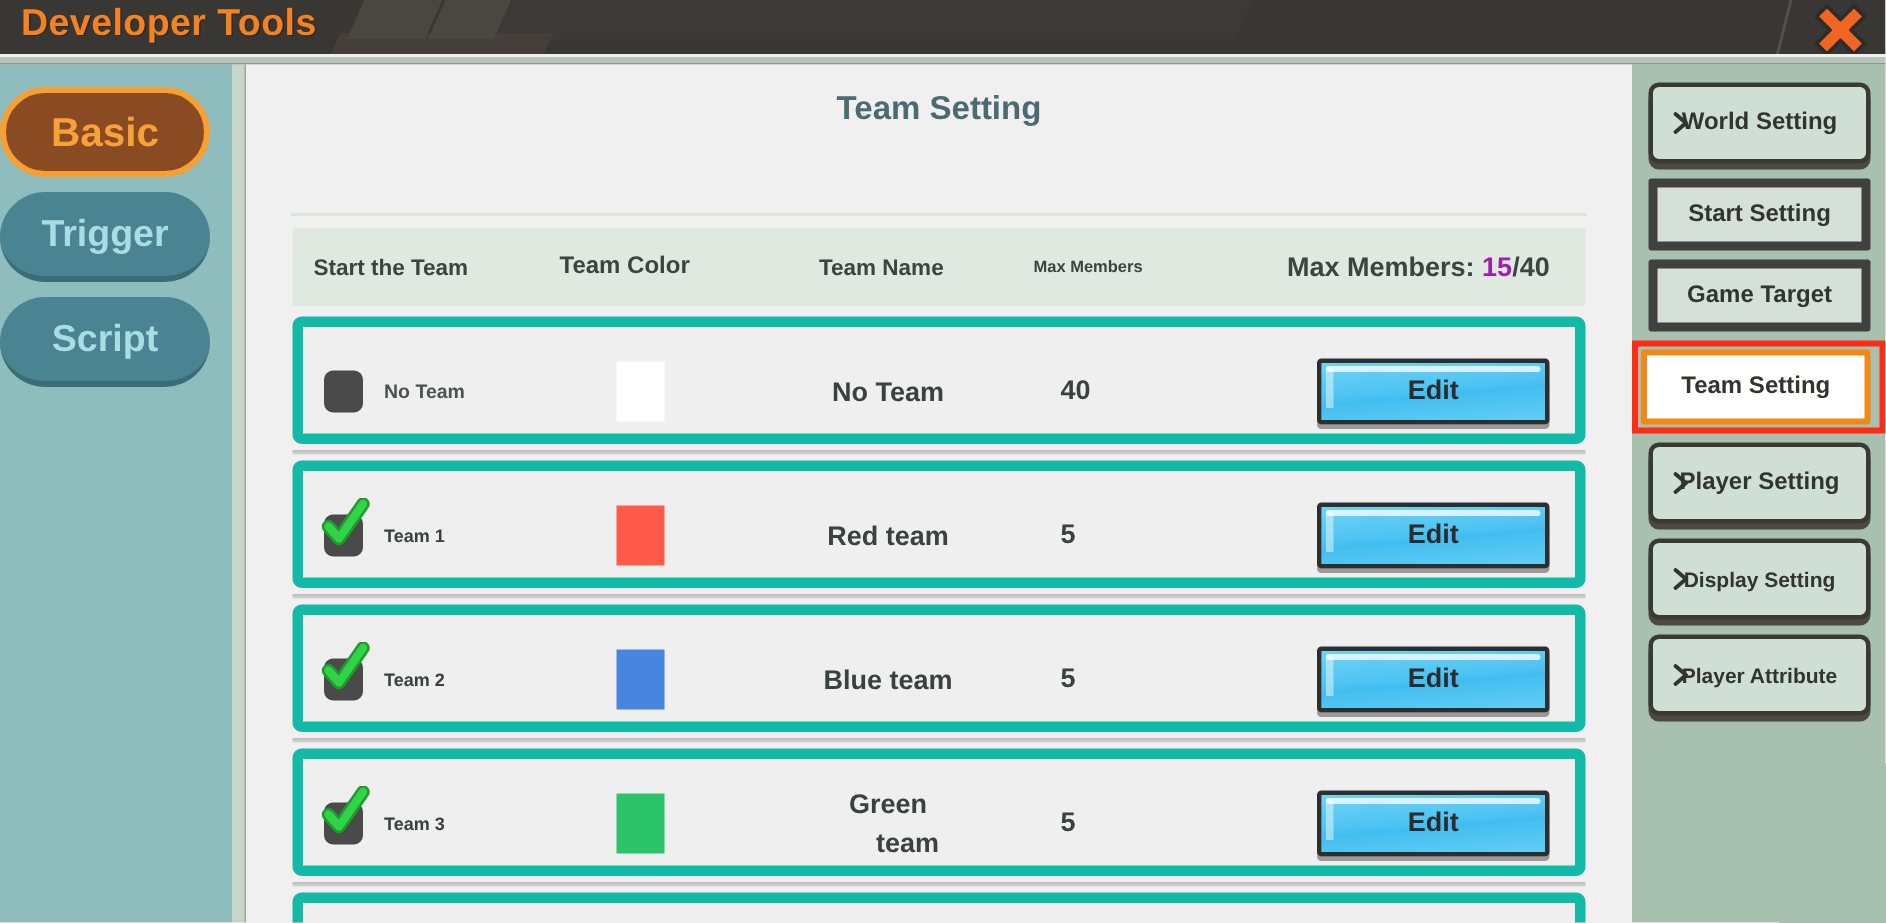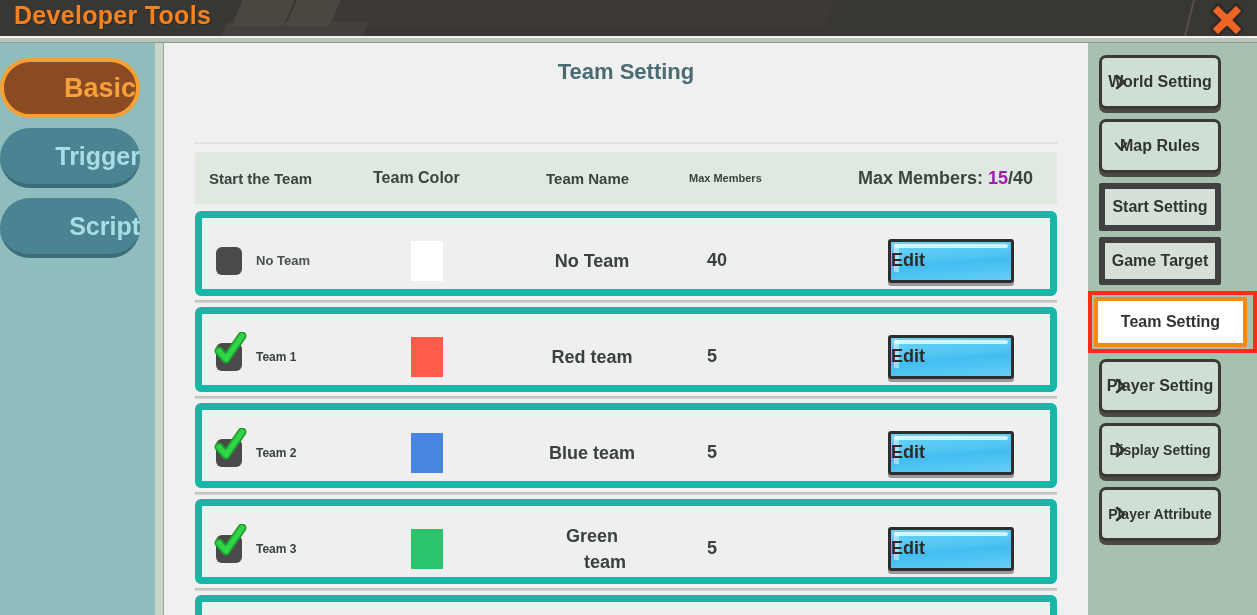--- a/index.html
+++ b/index.html
@@ -59,21 +59,21 @@
   }
   .left-sidebar-edge {
     position:absolute; left:155px; top:43px; width:9px; height:572px;
     background:#c8d6c8;
     border-right:1px solid #9aa89c;
   }
   .lnav {
     position: relative;
     width: 140px; height: 60px;
     margin: 0 0 10px 0;
-    display:flex; align-items:center; justify-content:flex-end;
+    display:flex; align-items:center; justify-content:center;
     cursor:pointer;
     border-radius:30px;
   }
   .lnav-basic {
     background:#8A4A22;
     border: 4px solid #F5A033;
     color:#F6A13A;
     font-size:27px; font-weight:bold;
     margin-top: 15px;
   }
@@ -160,27 +160,27 @@
   }
   .name-txt { font-size:18px; font-weight:bold; color:#3a4240; line-height:26px; }
   .name-txt .l2 { display:block; padding-left:26px; }
 
   .max-cell { left:505px; }
   .max-txt { font-size:18px; font-weight:bold; color:#3a4240; }
 
   .edit-cell { left:676px; }
   .edit-btn {
     position:relative;
-    width:126px; height:44px;
+    width:155px; height:44px;
     border:3px solid #2e2e2e;
     border-radius:3px;
     background:linear-gradient(175deg,#6fd4f7 0%, #4ec4f2 45%, #42bdf0 55%, #63cef6 100%);
     box-shadow: 0 3px 0 #9a9a9a;
     cursor:pointer;
-    display:flex; align-items:center; justify-content:flex-start;margin-left:10px;
+    display:flex; align-items:center; justify-content:center;
   }
   .edit-btn::before {
     content:""; position:absolute; left:3px; top:2px; right:3px; height:4px;
     background:rgba(255,255,255,.75);
     border-radius:2px;
   }
   .edit-btn::after {
     content:""; position:absolute; left:3px; top:2px; width:5px; bottom:8px;
     background:rgba(255,255,255,.45);
   }
@@ -190,21 +190,21 @@
   }
 
   
   .right-sidebar {
     position:absolute; left:1088px; top:43px; width:169px; height:572px;
     background:#a8c0b0;
     padding:12px 11px 0 11px;
   }
   .rnav {
     position:relative;
-    width:122px; height:54px;
+    width:148px; height:54px;
     margin-bottom:10px;
     background:#cfdfd6;
     border:3px solid #3a3a33;
     border-radius:7px;
     box-shadow: 0 4px 0 #4a4a42;
     display:flex; align-items:center; justify-content:center;
     cursor:pointer;
   }
   .rnav.plain {
     background:#d5e0d8;
@@ -432,26 +432,20 @@
 
   <div class="right-sidebar">
 
     <div class="rnav">
       <svg class="rnav-chev" viewBox="0 0 14 16">
         <path d="M3,2 L10,8 L3,14" fill="none" stroke="#32342f" stroke-width="2.6" stroke-linecap="round" stroke-linejoin="round"></path>
       </svg>
       <span class="rnav-label">World Setting</span>
     </div>
 
-    <div class="rnav">
-      <svg class="rnav-chev" viewBox="0 0 16 14">
-        <path d="M2,4 L8,11 L14,4" fill="none" stroke="#32342f" stroke-width="2.6" stroke-linecap="round" stroke-linejoin="round"></path>
-      </svg>
-      <span class="rnav-label">Map Rules</span>
-    </div>
 
     <div class="rnav plain">
       <span class="rnav-label">Start Setting</span>
     </div>
 
     <div class="rnav plain">
       <span class="rnav-label">Game Target</span>
     </div>
 
     <div class="rnav-selected-wrap">

